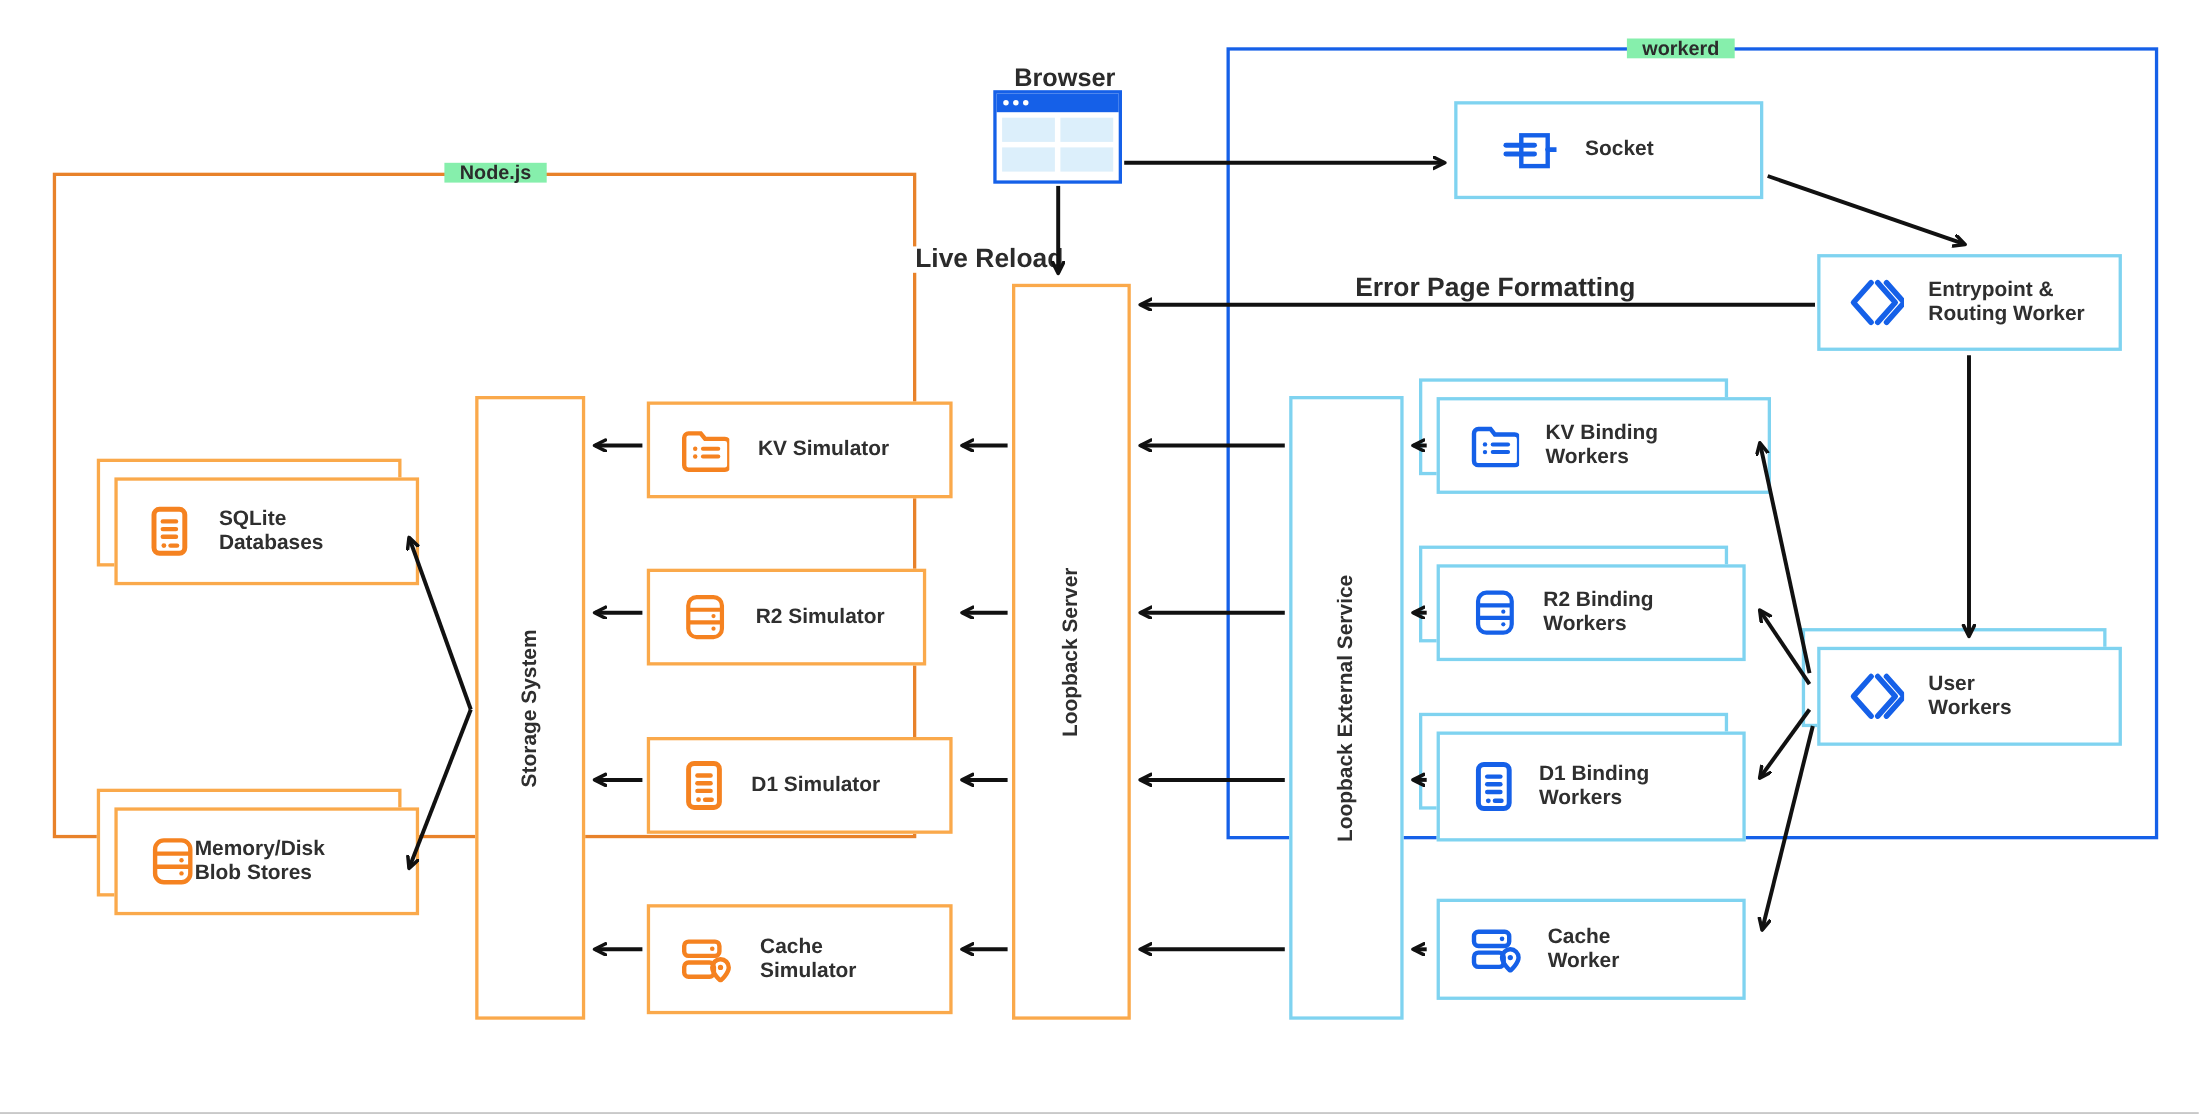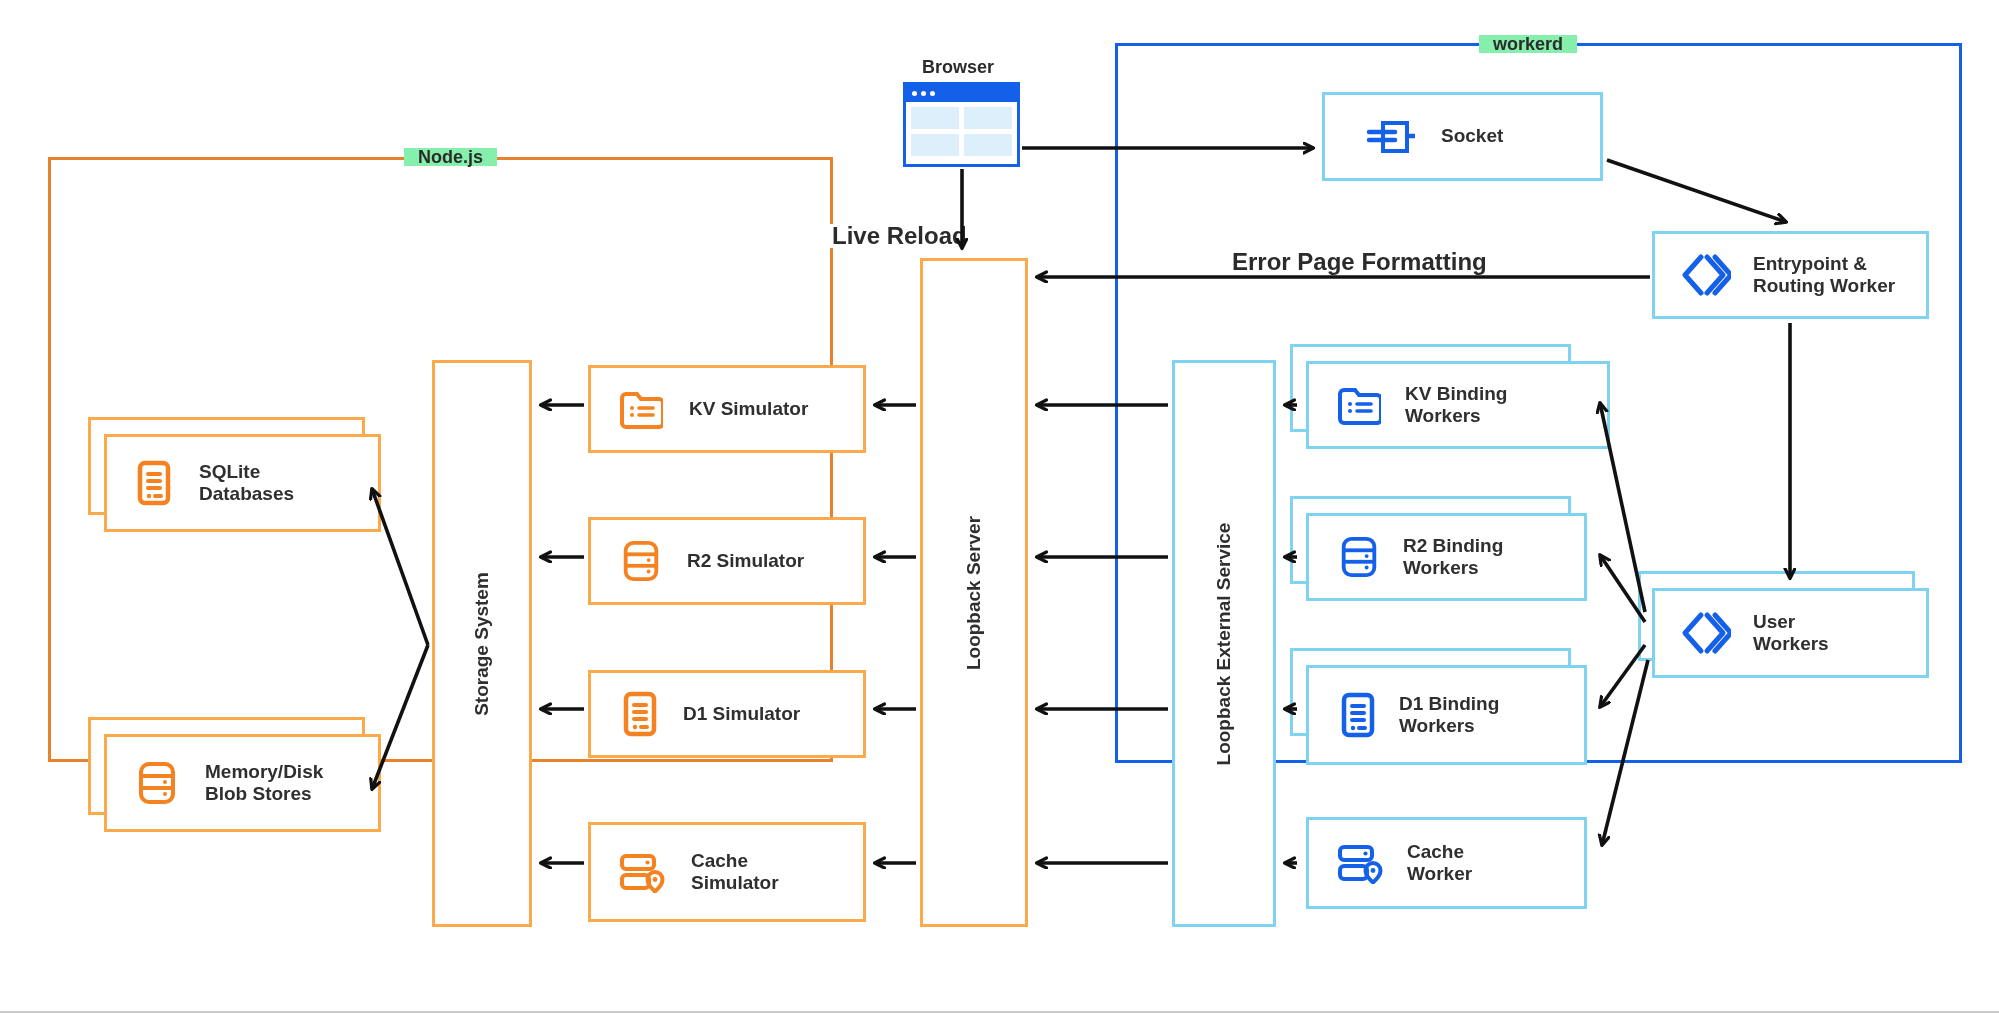--- a/index.html
+++ b/index.html
@@ -27,21 +27,21 @@
   .ico{flex:0 0 auto;display:flex;align-items:center;justify-content:center;}
 
   .vert{position:absolute;box-sizing:border-box;background:#fff;}
   .vert .vtext{position:absolute;left:50%;top:50%;
     transform:translate(-50%,-50%) rotate(-90deg);
     font-weight:bold;font-size:19px;color:#2f2f2f;white-space:nowrap;}
 
   .edge-label{position:absolute;font-weight:bold;font-size:24px;color:#2b2b2b;
     background:#fff;white-space:nowrap;line-height:1;padding:0 4px;}
 
-  .browser-title{position:absolute;font-weight:bold;font-size:18px;color:#2b2b2b;}
+  .browser-title{position:absolute;font-weight:bold;font-size:23px;color:#2b2b2b;}
   .browser{position:absolute;box-sizing:border-box;border:3px solid #1560E8;background:#fff;}
   .br-bar{height:17px;background:#1560E8;display:flex;align-items:center;gap:4px;padding-left:6px;}
   .br-dot{width:5px;height:5px;border-radius:50%;background:#fff;}
   .br-body{padding:5px;display:grid;grid-template-columns:1fr 1fr;gap:5px;}
   .br-pane{background:#DCEFFB;}
   .baseline{position:absolute;left:0;bottom:0;width:1999px;height:2px;background:#c9c9c9;}
 </style>
 </head>
 <body>
 
@@ -82,21 +82,21 @@
         <line x1="11" y1="28" x2="23" y2="28" stroke="#F58220" stroke-width="4" stroke-linecap="round"></line>
         <circle cx="12" cy="36" r="2.2" fill="#F58220"></circle>
         <line x1="18" y1="36" x2="24" y2="36" stroke="#F58220" stroke-width="4" stroke-linecap="round"></line>
       </svg>
     </span>
     <span class="box-label">SQLite
 Databases</span>
   </div>
 
   <div class="ghost ob" style="left:88px;top:717px;width:277px;height:98px;"></div>
-  <div class="box ob" style="left:104px;top:734px;width:277px;height:98px;padding-left:30px;gap:28px;">
+  <div class="box ob" style="left:104px;top:734px;width:277px;height:98px;padding-left:30px;">
     <span class="ico">
       <svg width="40" height="46" viewBox="0 0 40 46" aria-hidden="true">
         <rect x="4" y="4" width="32" height="38" rx="8" fill="none" stroke="#F58220" stroke-width="4"></rect>
         <line x1="4" y1="16" x2="36" y2="16" stroke="#F58220" stroke-width="4"></line>
         <line x1="4" y1="28" x2="36" y2="28" stroke="#F58220" stroke-width="4"></line>
         <circle cx="28" cy="22" r="2" fill="#F58220"></circle>
         <circle cx="28" cy="34" r="2" fill="#F58220"></circle>
       </svg>
     </span>
     <span class="box-label">Memory/Disk
@@ -109,21 +109,21 @@
         <path d="M3 9 a4 4 0 0 1 4-4 h11 l4 5 h18 a4 4 0 0 1 4 4 v20 a4 4 0 0 1 -4 4 h-33 a4 4 0 0 1 -4 -4 z" fill="none" stroke="#F58220" stroke-width="4"></path>
         <circle cx="13" cy="19" r="2" fill="#F58220"></circle>
         <circle cx="13" cy="26" r="2" fill="#F58220"></circle>
         <line x1="20" y1="19" x2="34" y2="19" stroke="#F58220" stroke-width="3.6" stroke-linecap="round"></line>
         <line x1="20" y1="26" x2="34" y2="26" stroke="#F58220" stroke-width="3.6" stroke-linecap="round"></line>
       </svg>
     </span>
     <span class="box-label">KV Simulator</span>
   </div>
 
-  <div class="box ob" style="left:588px;top:517px;width:278px;height:88px;padding-left:30px;gap:26px;">
+  <div class="box ob" style="left:588px;top:517px;width:254px;height:88px;padding-left:30px;gap:26px;">
     <span class="ico">
       <svg width="40" height="44" viewBox="0 0 40 46" aria-hidden="true">
         <rect x="4" y="4" width="32" height="38" rx="8" fill="none" stroke="#F58220" stroke-width="4"></rect>
         <line x1="4" y1="16" x2="36" y2="16" stroke="#F58220" stroke-width="4"></line>
         <line x1="4" y1="28" x2="36" y2="28" stroke="#F58220" stroke-width="4"></line>
         <circle cx="28" cy="22" r="2" fill="#F58220"></circle>
         <circle cx="28" cy="34" r="2" fill="#F58220"></circle>
       </svg>
     </span>
     <span class="box-label">R2 Simulator</span>

